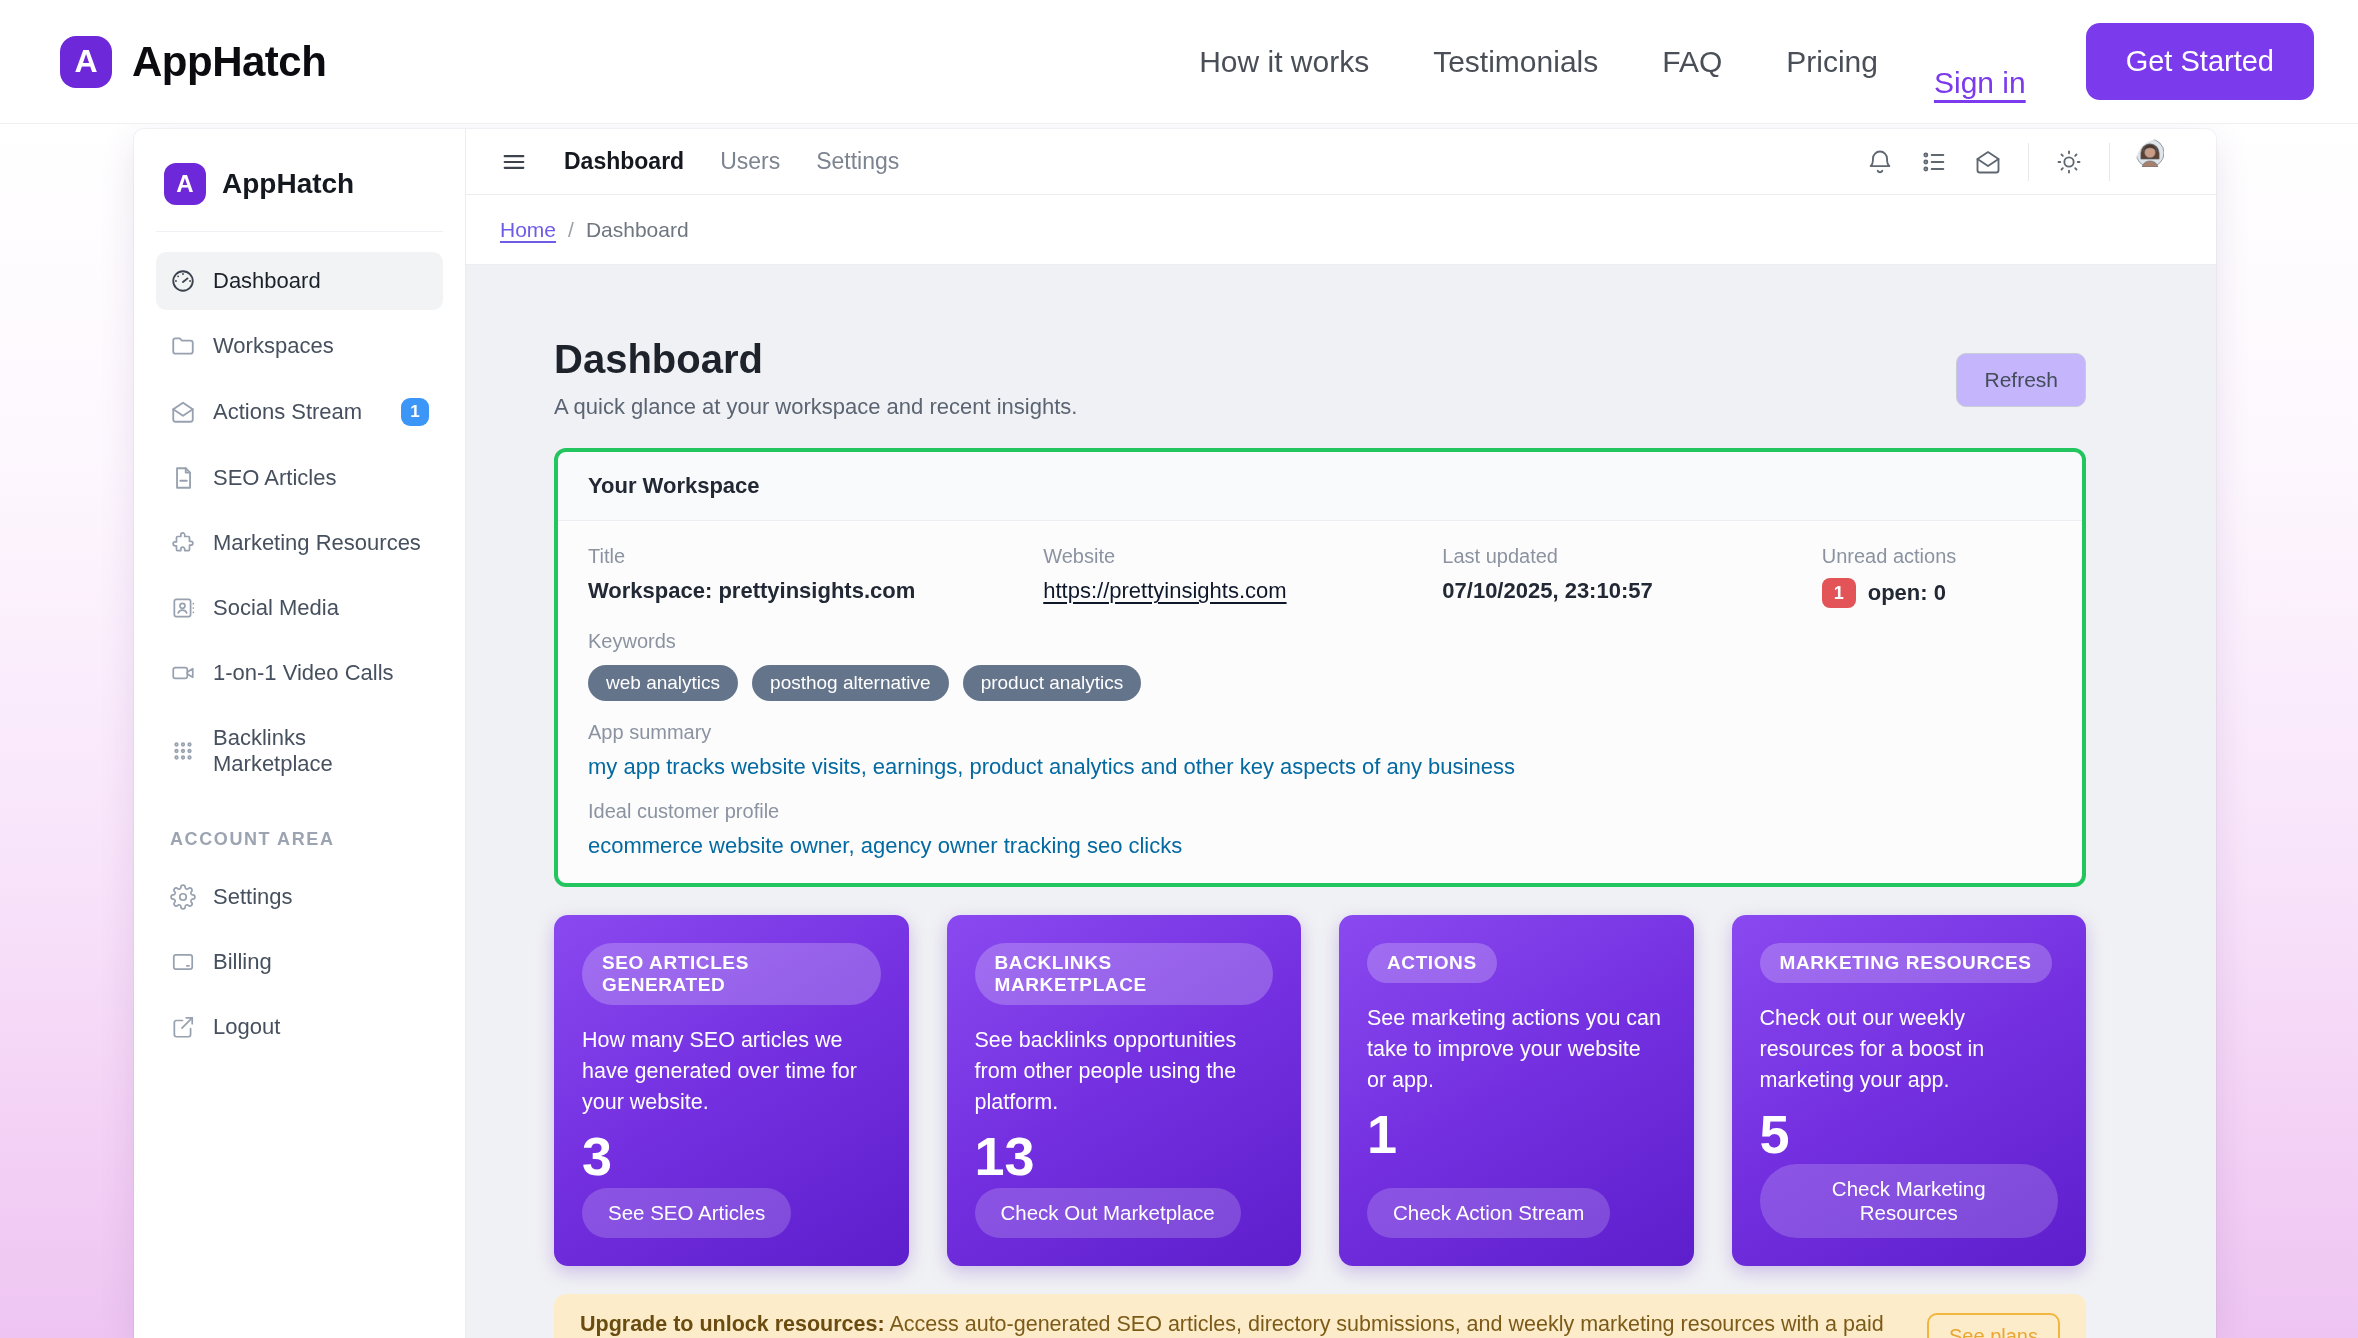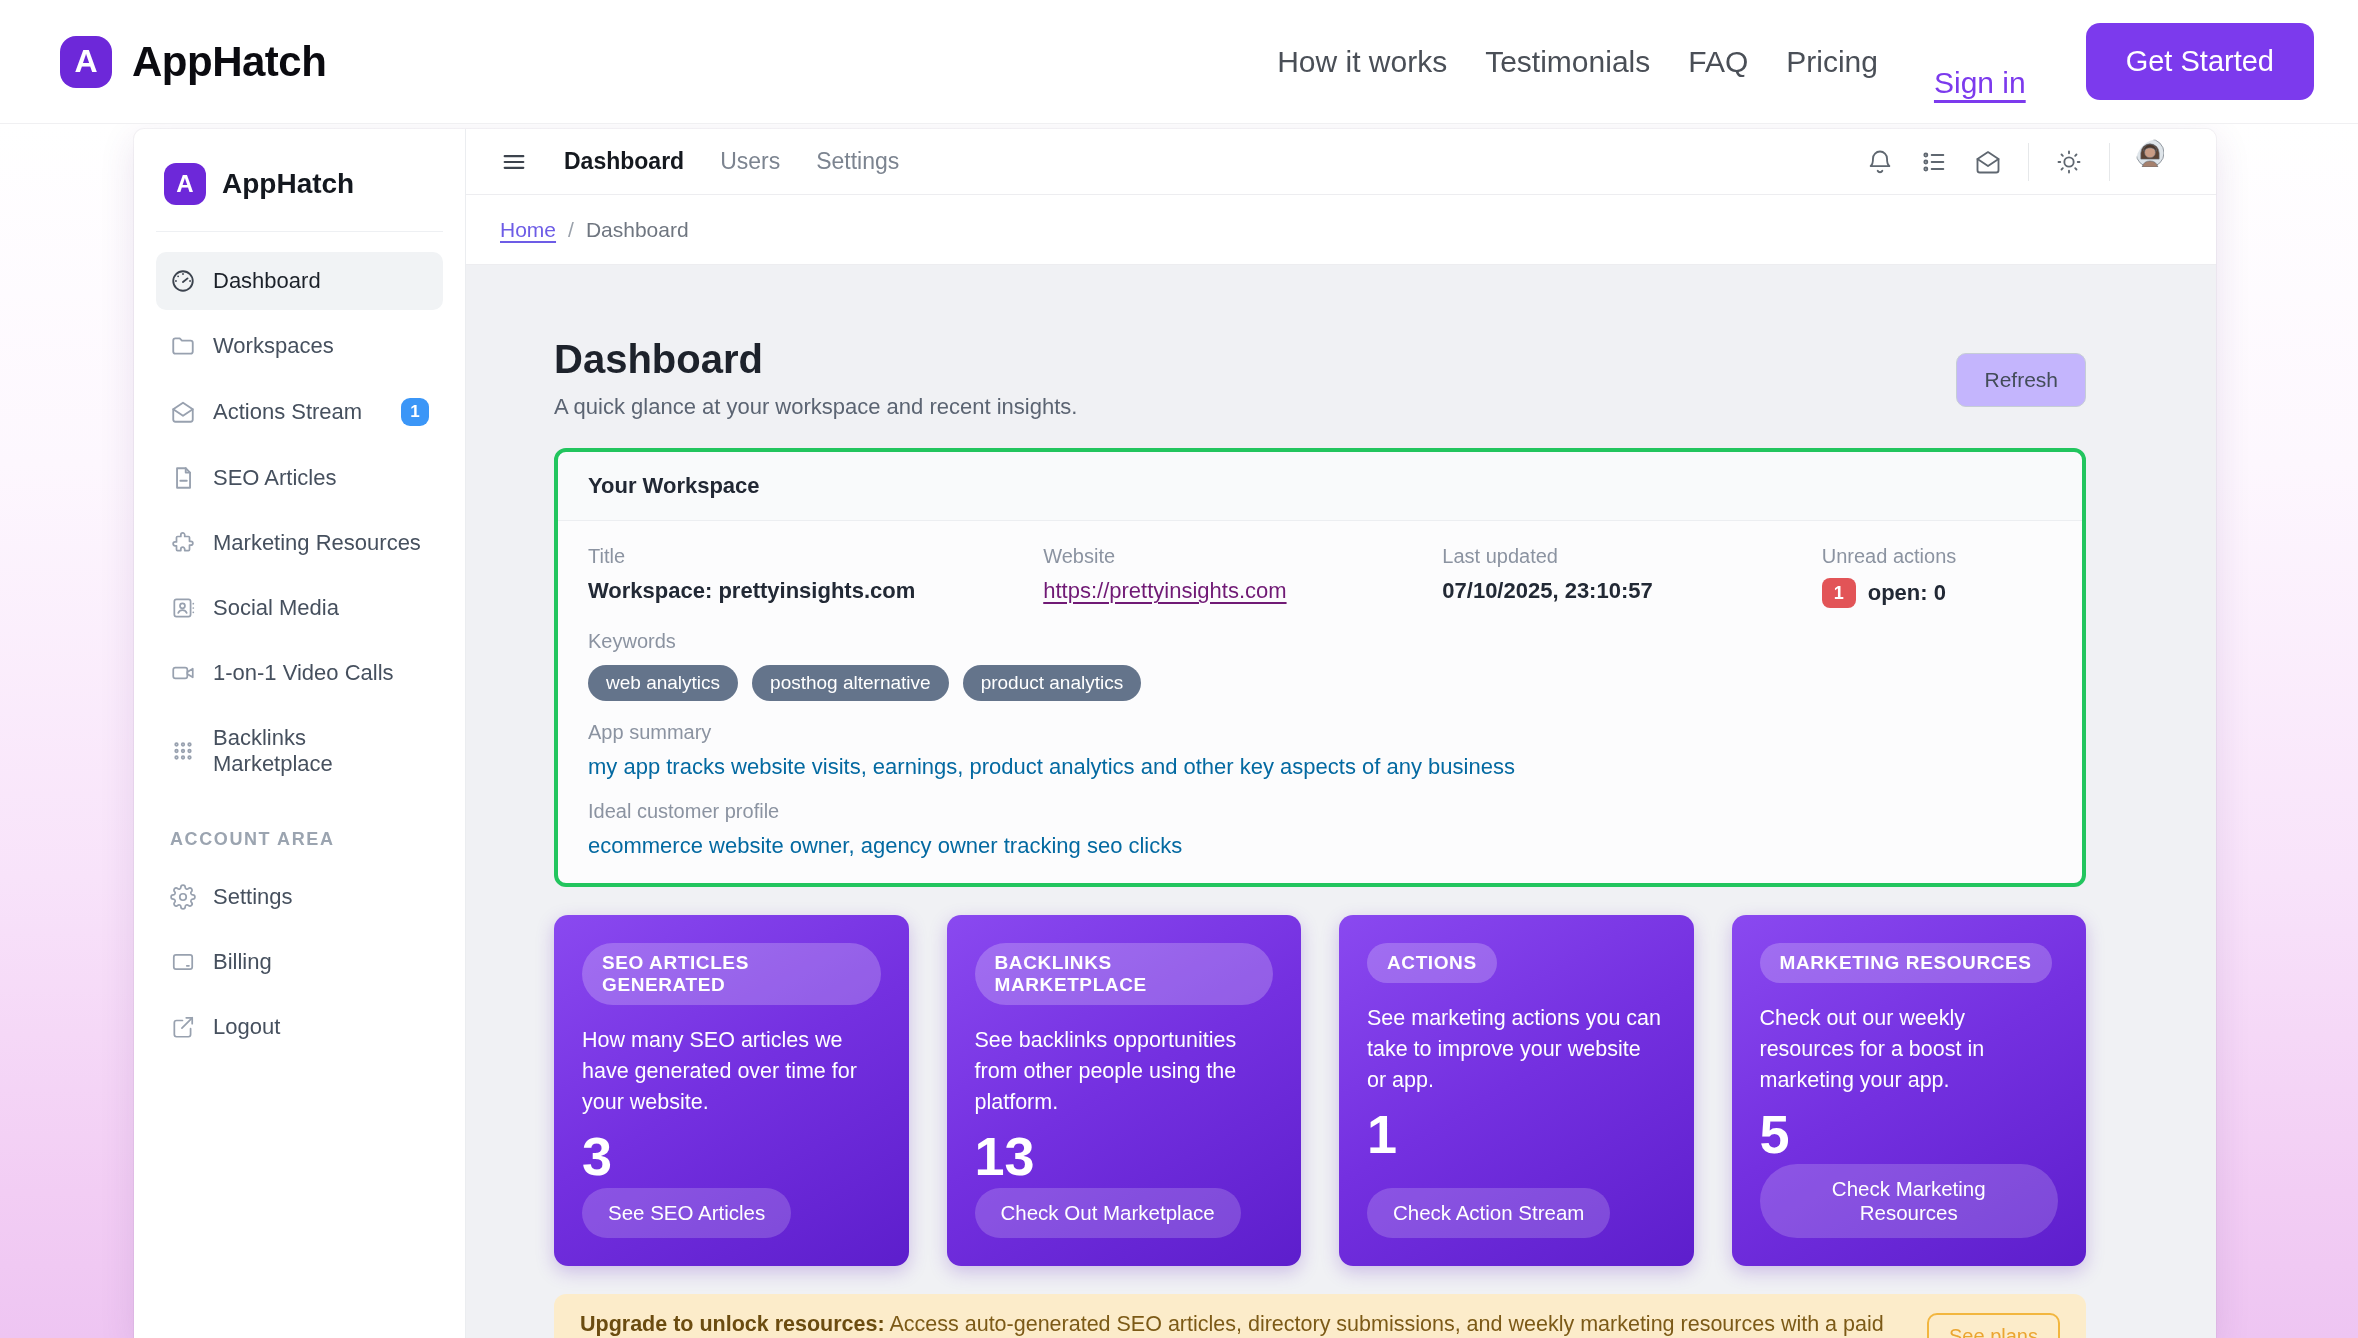--- a/index.html
+++ b/index.html
@@ -6,21 +6,21 @@
   html,body { width:2358px; height:1338px; overflow:hidden; }
   body { font-family:"Liberation Sans", sans-serif; background:#fff; }
 
   
   .mk-header { height:124px; background:#fff; border-bottom:1px solid #f0f0f2;
     display:flex; align-items:center; padding:0 44px 0 60px; position:relative; z-index:5; }
   .brand { display:flex; align-items:center; gap:20px; }
   .brand-badge { width:52px; height:52px; border-radius:16px; background:#6d28d9; color:#fff;
     font-size:32px; font-weight:bold; display:grid; place-items:center; }
   .brand-name { font-size:42px; font-weight:800; color:#0b0b10; letter-spacing:-0.5px; }
-  .mk-nav { margin-left:auto; display:flex; gap:38px; font-size:30px; color:#4a4f57;justify-content:center; }
+  .mk-nav { margin-left:auto; display:flex; gap:64px; font-size:30px; color:#4a4f57;justify-content:center; }
   .mk-nav span { cursor:pointer; }
   .mk-auth { margin-left:56px; display:flex; align-items:flex-end; gap:60px; }
   .signin { color:#7c3aed; font-size:30px; font-weight:500; text-decoration:underline; text-underline-offset:7px; cursor:pointer; }
   .cta-btn { background:#7c3aed; color:#fff; font-size:29px; font-weight:500; border:none;
     padding:22px 40px; border-radius:14px; cursor:pointer; }
 
   
   .hero { position:relative; height:1214px;
     background:linear-gradient(180deg,#ffffff 0%,#fdf7fe 28%,#f8e3fa 62%,#f2cdf4 88%,#eec5f2 100%); }
 
@@ -73,21 +73,21 @@
     padding:14px 27px; border-radius:10px; cursor:pointer; margin-top:16px; }
 
   
   .ws-card { margin-top:28px; background:#fcfcfd; border:4px solid #22c55e; border-radius:12px; }
   .ws-head { padding:21px 30px; border-bottom:1px solid #eceef1; font-size:22px; font-weight:700;
     color:#222834; background:#f9fafb; border-radius:12px 12px 0 0; }
   .ws-body { padding:24px 30px 24px; }
   .ws-grid { display:grid; grid-template-columns:1.55fr 1.35fr 1.28fr 0.82fr; gap:20px; }
   .f-label { font-size:20px; color:#8b93a1; margin-bottom:10px; }
   .f-value { font-size:22px; font-weight:700; color:#222935; }
-  .f-link { font-size:22px; color:#701a75; text-decoration:underline; text-underline-offset:4px; cursor:pointer; }
+  .f-link { font-size:22px; color:#0f172a; text-decoration:underline; text-underline-offset:4px; cursor:pointer; }
   .unread-wrap { display:flex; align-items:center; gap:12px; }
   .badge-red { min-width:34px; height:30px; border-radius:8px; background:#e25457; color:#fff;
     font-size:18px; font-weight:bold; display:grid; place-items:center; padding:0 8px; }
   .kw-row { margin-top:22px; }
   .chips { display:flex; gap:14px; margin-top:12px; }
   .chip { background:#64748b; color:#fff; font-size:19px; padding:7px 18px; border-radius:999px; }
   .sum-row { margin-top:20px; }
   .sum-val { font-size:22px; color:#0369a1; margin-top:8px; }
 
   

